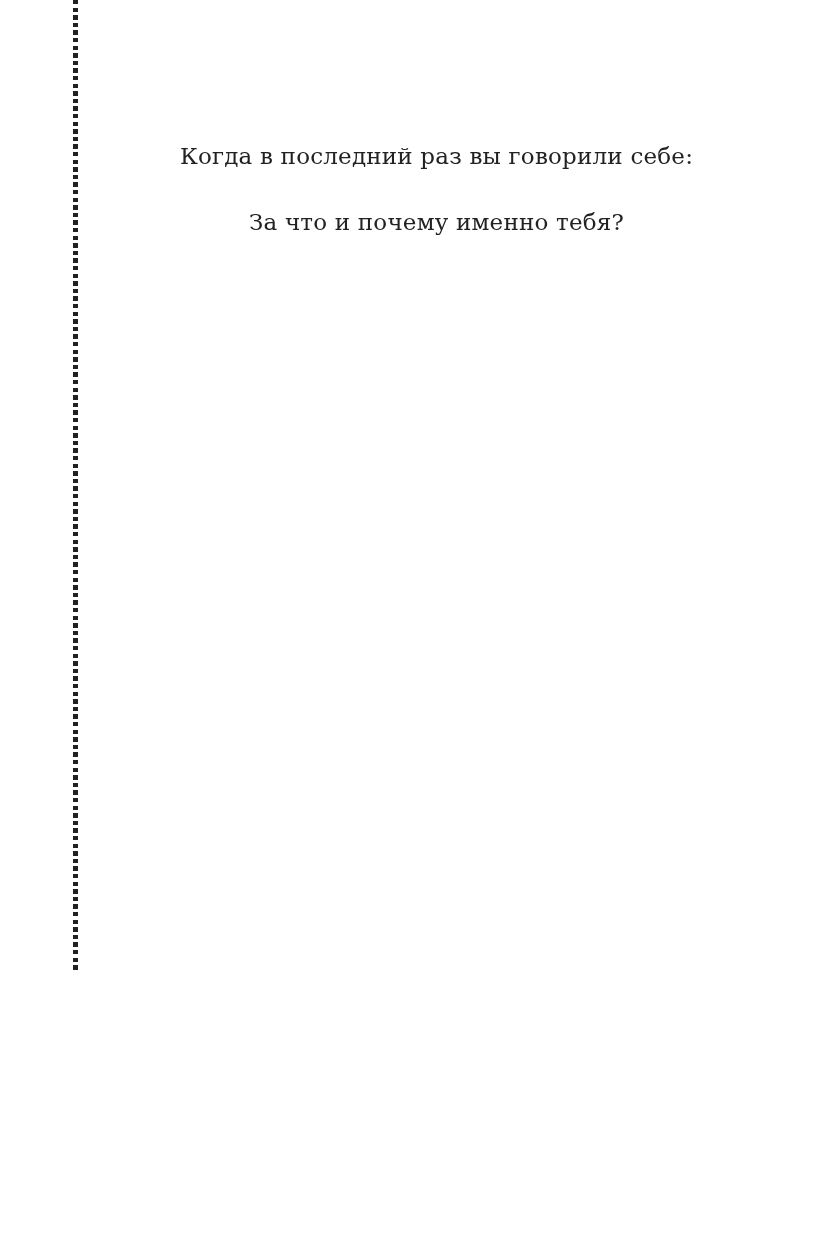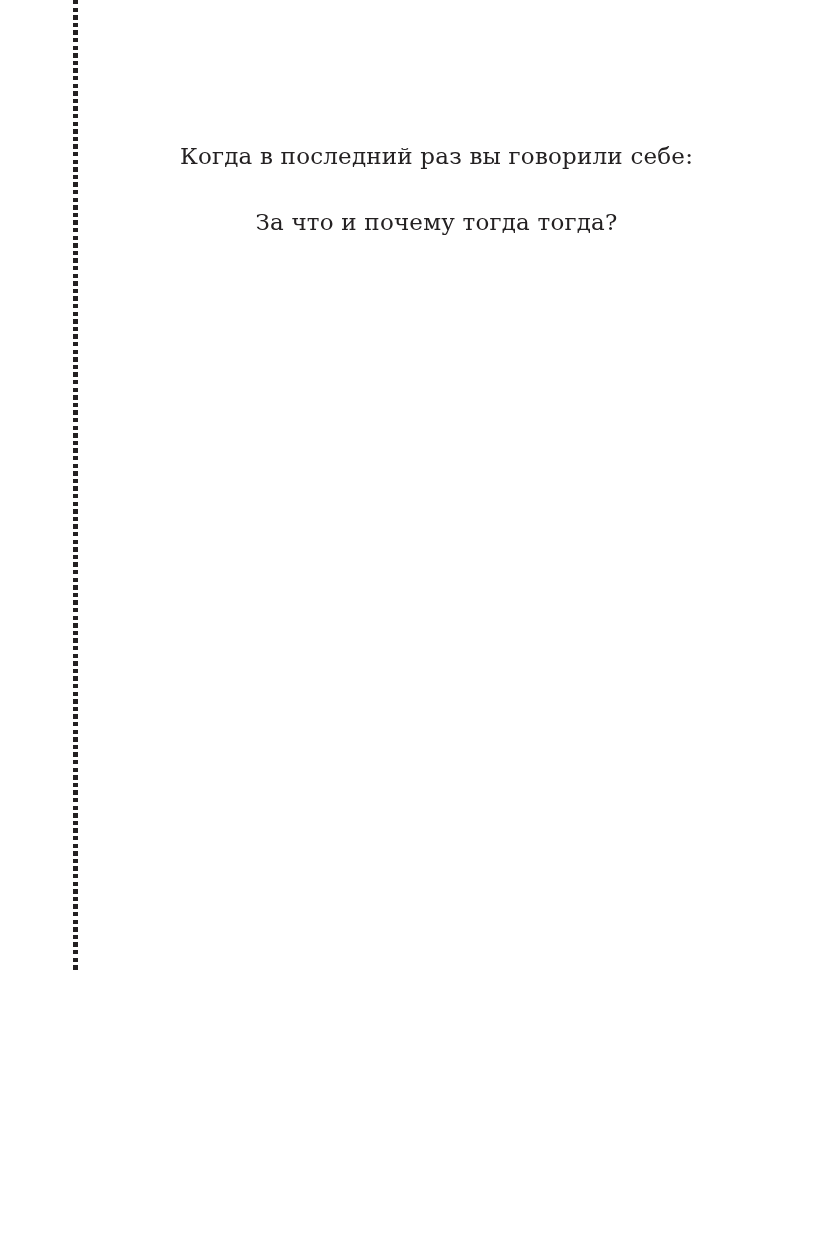--- a/index.html
+++ b/index.html
@@ -87,17 +87,17 @@
   </style>
 </head>
 <body>
 
 <div class="book-page">
 
   <div class="dotted-rule"></div>
 
   <div class="content">
     <p class="line-1">Когда в последний раз вы говорили себе:</p>
-    <p class="line-3">За что и почему тогда тогда?</p>
+    <p class="line-3">За что и почему именно тебя?</p>
   </div>
 
 
 </div>
 
 </body></html>

